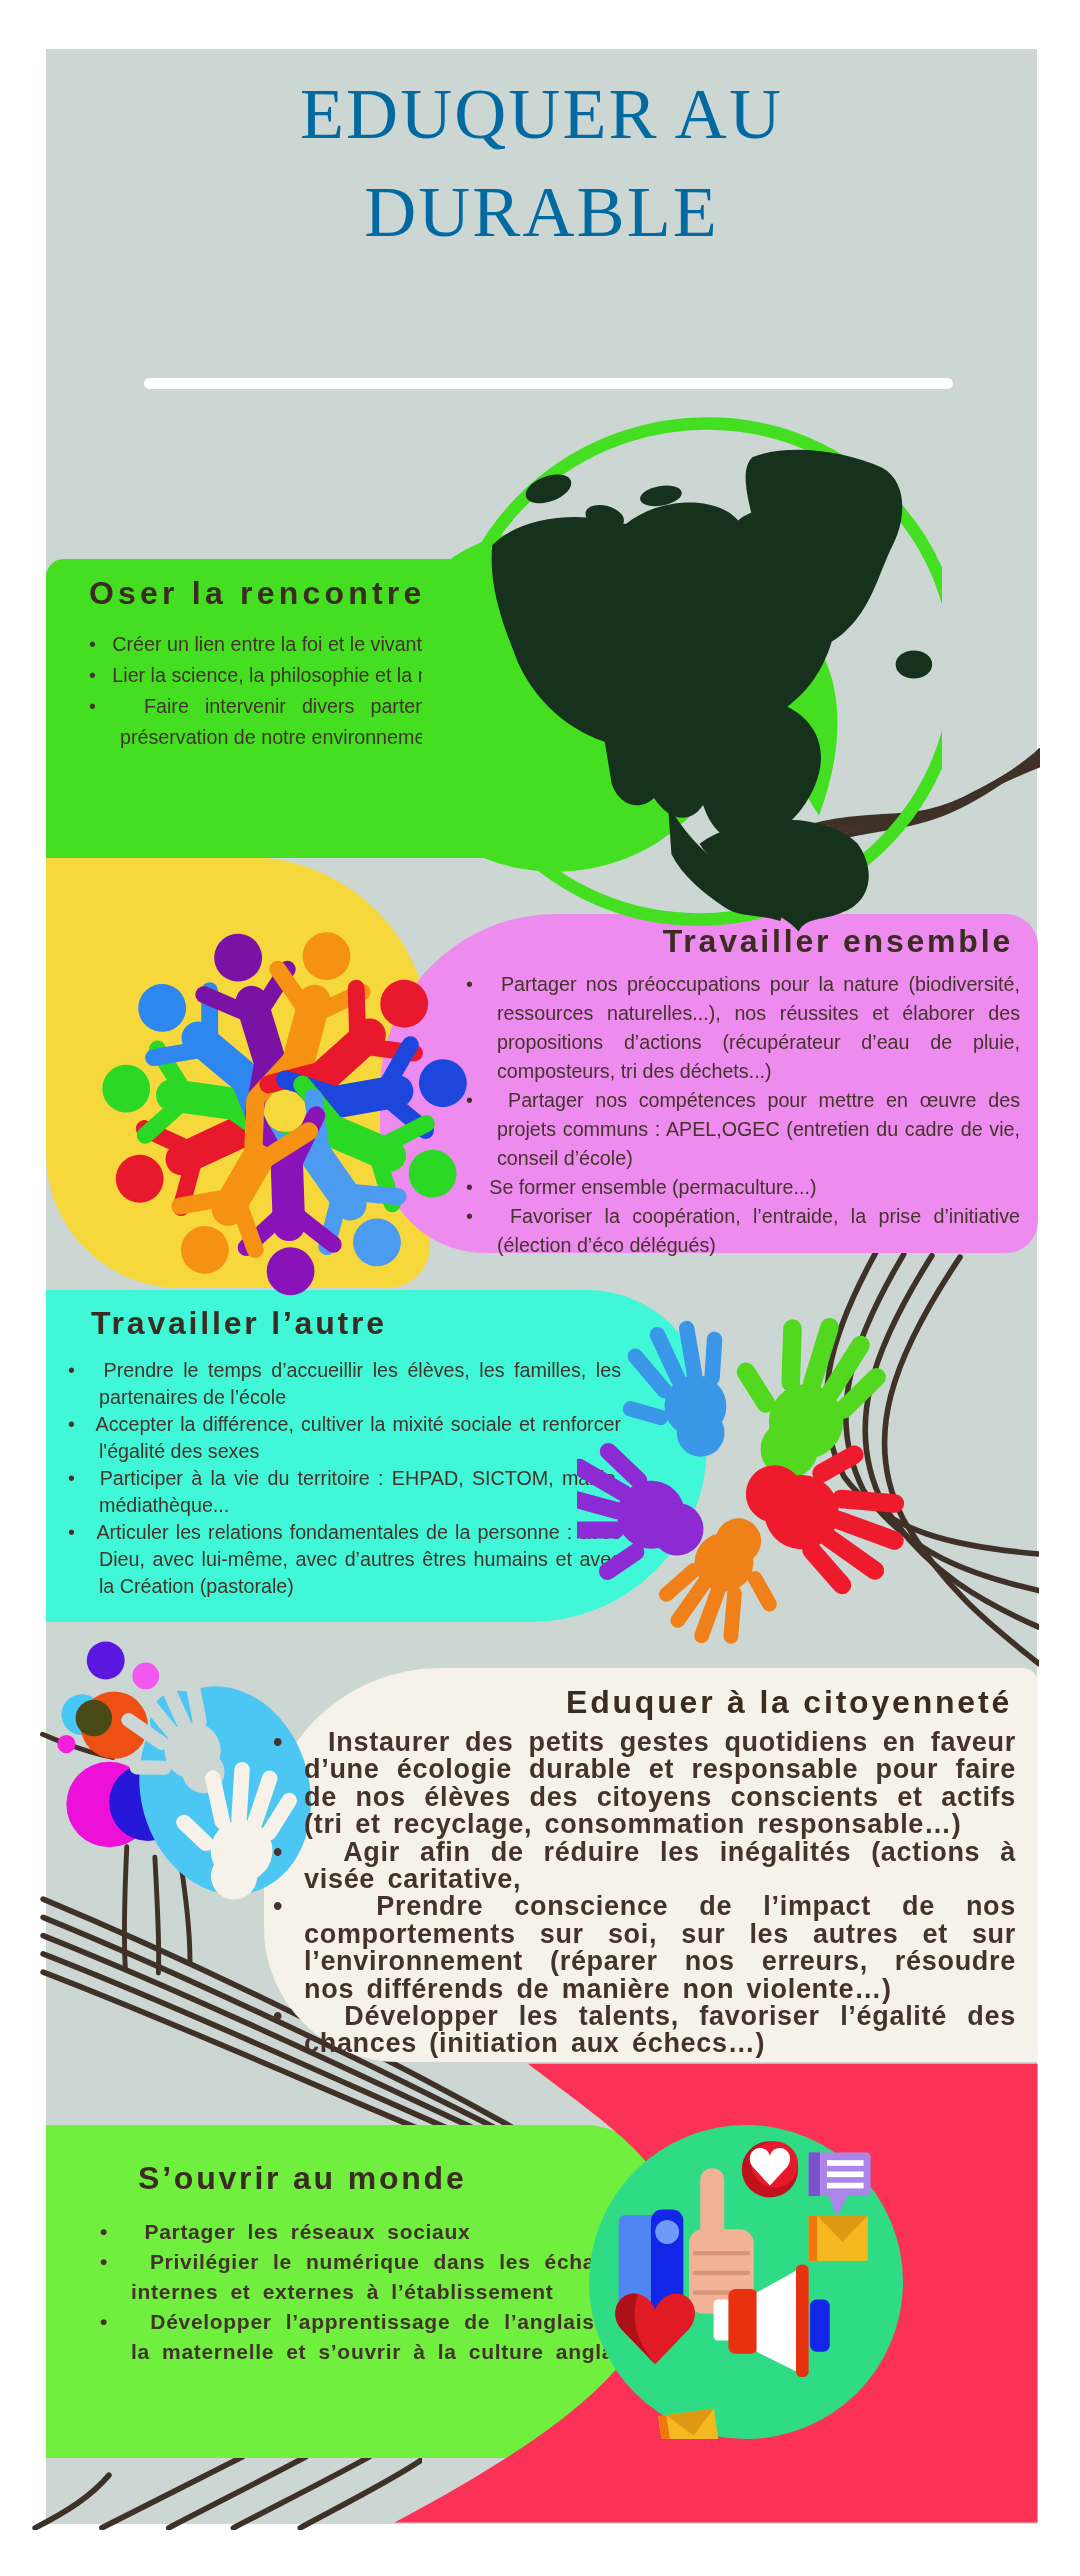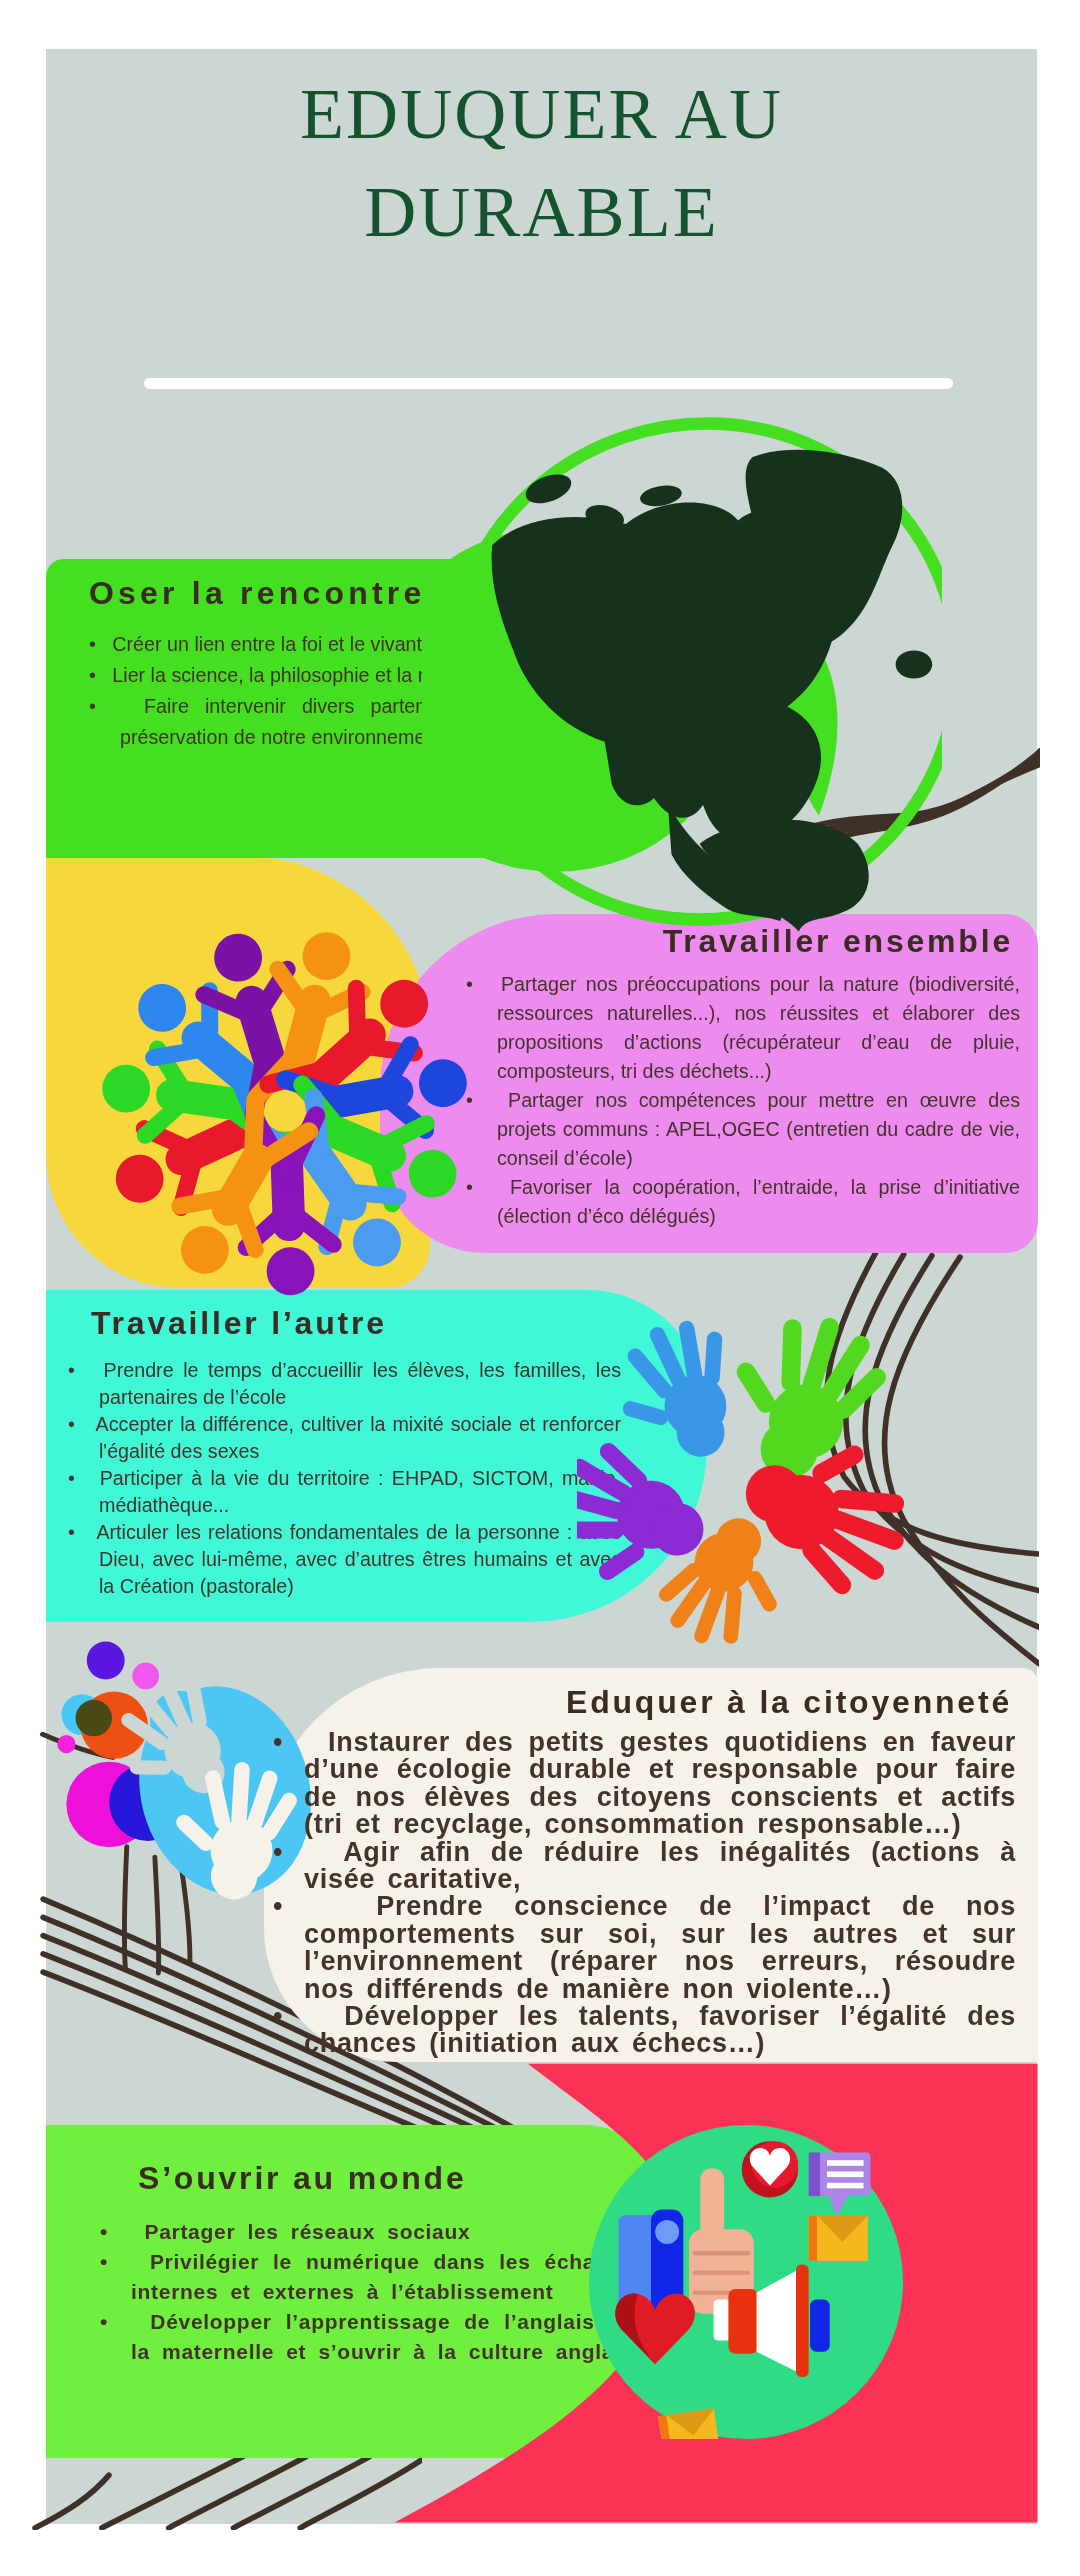--- a/index.html
+++ b/index.html
@@ -2,21 +2,21 @@
 <html style="font-size:11.3px"><head>
 <meta charset="utf-8">
 <style>
   html,body{margin:0;padding:0;background:#fff;}
   .page{position:relative;width:1081px;height:2576px;background:#ffffff;overflow:hidden;
         font-family:"Liberation Sans",sans-serif;}
   .abs{position:absolute;}
   .bg{left:46px;top:49px;width:991px;height:2475px;background:#ccd7d4;}
   .main-title{left:46px;top:65px;width:991px;text-align:center;
       font-family:"Liberation Serif",serif;font-weight:400;font-size:72px;line-height:98px;
-      color:#14532d;letter-spacing:2.1px;}
+      color:#0369a1;letter-spacing:2.1px;}
   .divider{left:144px;top:378px;width:809px;height:11.3px;border-radius:5.6px;background:#ffffff;}
 
   .sec{color:#43332a;}
   .sec-title{font-size:32px;font-weight:800;letter-spacing:2.8px;color:#3b2c22;white-space:nowrap;}
 
   .sec-green1{left:46px;top:559px;width:678px;height:299px;background:#45df22;border-radius:25px 211px 211px 0;}
   .t-green1{left:89px;top:575px;letter-spacing:4.2px;}
   .b-green1{left:89px;top:629px;width:543px;font-size:19.7px;line-height:31px;text-align:justify;}
 
   .sec-yellow{left:46px;top:857px;width:384px;height:431px;background:#f6d83c;border-radius:0 183px 42px 134px;}
@@ -242,20 +242,21 @@
           </g>
         </g>
     </g>
   </svg>
 
   <div class="abs sec-pink z2"></div>
   <div class="abs sec-title t-pink z3">Travailler ensemble</div>
   <div class="abs sec b-pink z3">
     <p class="bullet">Partager nos préoccupations pour la nature (biodiversité, ressources naturelles...), nos réussites et élaborer des propositions d’actions (récupérateur d’eau de pluie, composteurs, tri des déchets...)</p>
     <p class="bullet">Partager nos compétences pour mettre en œuvre des projets communs : APEL,OGEC (entretien du cadre de vie, conseil d’école)</p>
+    <p class="bullet">Se former ensemble (permaculture...)</p>
     <p class="bullet">Favoriser la coopération, l’entraide, la prise d’initiative (élection d’éco délégués)</p>
   </div>
 
   <div class="abs sec-teal z2"></div>
   <div class="abs sec-title t-teal z3">Travailler l’autre</div>
   <div class="abs sec b-teal z3">
     <p class="bullet">Prendre le temps d’accueillir les élèves, les familles, les partenaires de l’école</p>
     <p class="bullet">Accepter la différence, cultiver la mixité sociale et renforcer l'égalité des sexes</p>
     <p class="bullet">Participer à la vie du territoire : EHPAD, SICTOM, mairie, médiathèque...</p>
     <p class="bullet">Articuler les relations fondamentales de la personne : avec Dieu, avec lui-même, avec d’autres êtres humains et avec la Création (pastorale)</p>

